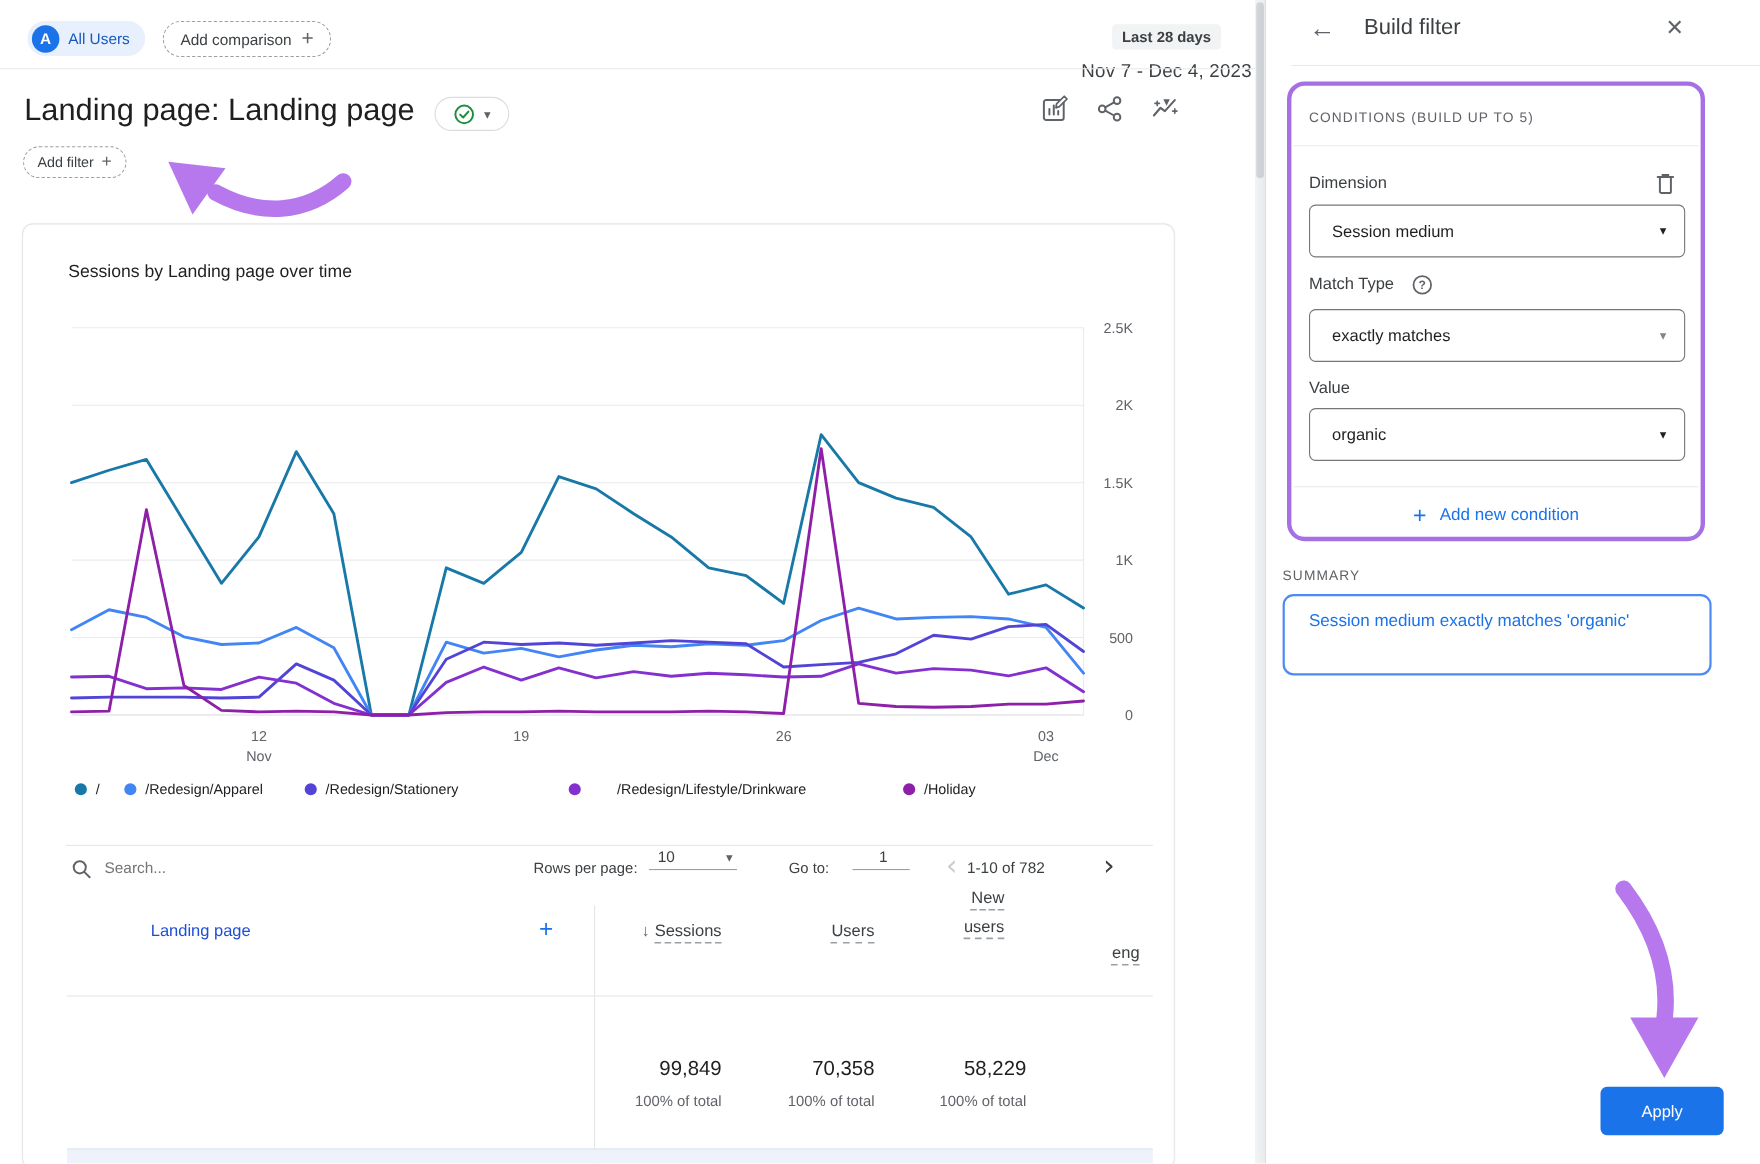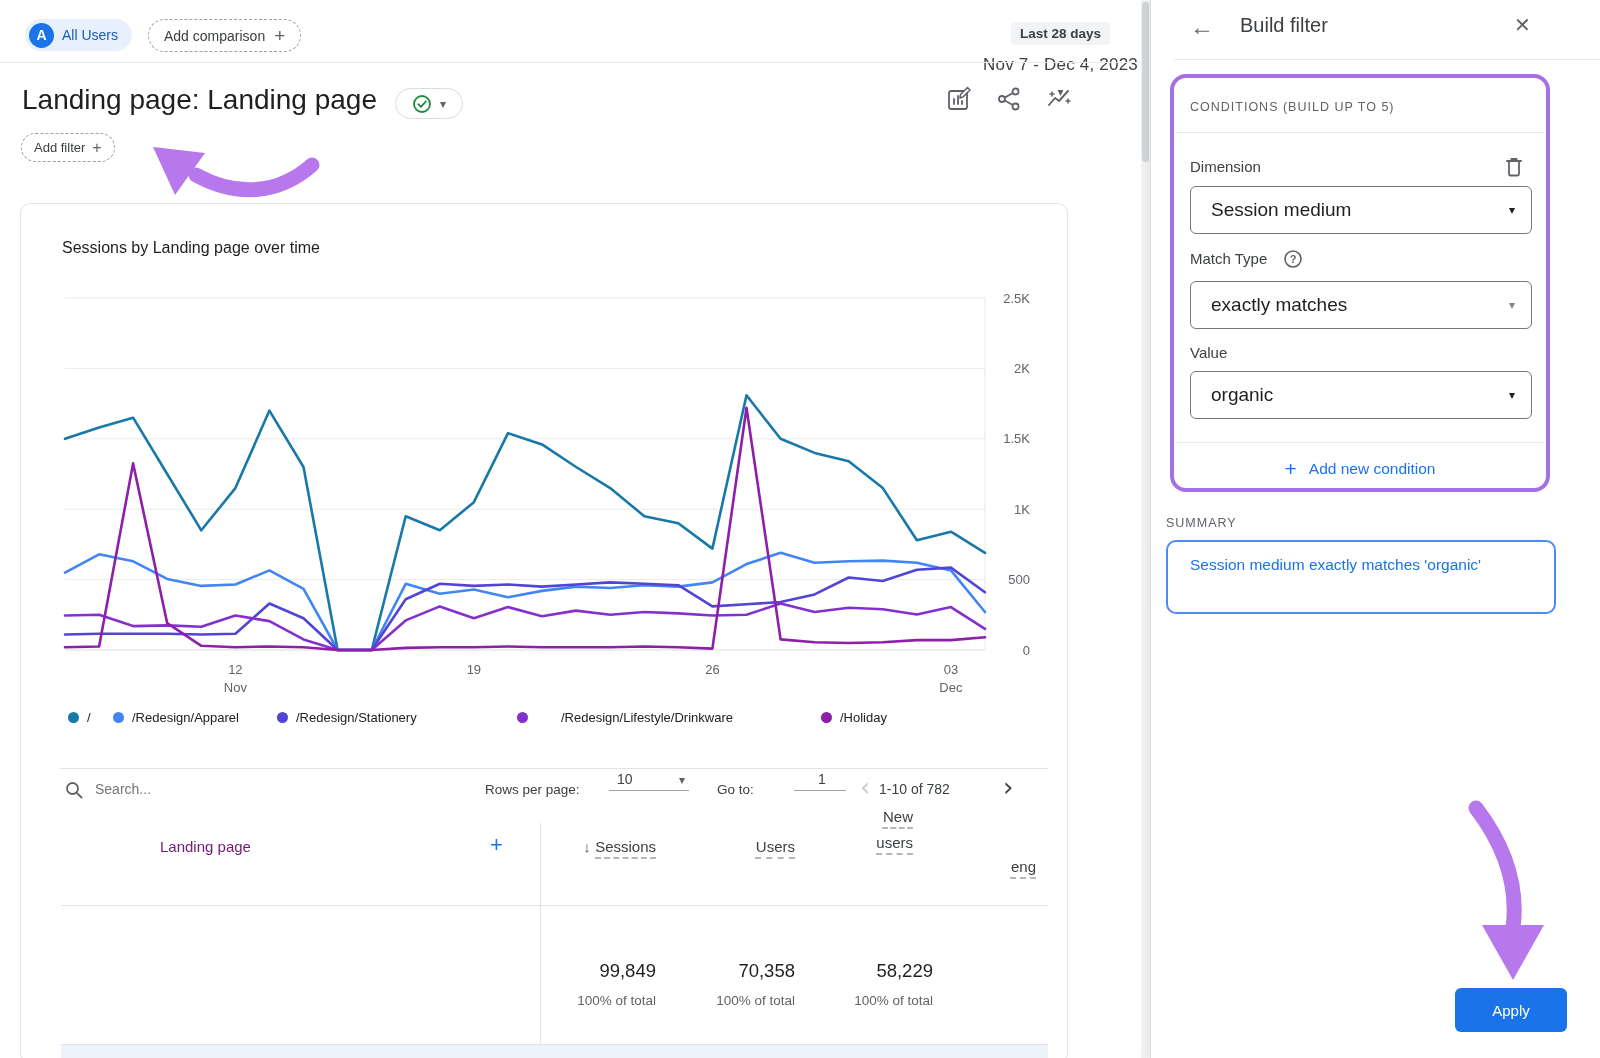--- a/index.html
+++ b/index.html
@@ -38,29 +38,29 @@
   .chart-title { left:62px; top:239px; font-size:16px; color:#1f1f1f; }
   #chart-svg { left:40px; top:283px; }
   .legend-item { position:absolute; top:710px; display:flex; align-items:center; gap:8px; }
   .legend-dot { width:11px; height:11px; border-radius:50%; }
   .legend-label { font-size:13px; color:#202124; }
 
   .table-divider { left:60px; top:768px; width:988px; height:1px; background:#e3e5e8; }
   .search-row-text { font-size:14px; color:#757575; }
   .rpp-label,.goto-label { font-size:13.5px; color:#3c4043; }
   .uline-box { border-bottom:1px solid #9aa0a6; display:flex; align-items:flex-end; justify-content:space-between;
-    padding:0 4px 3px 8px; cursor:pointer;margin-left:19px; }
+    padding:0 4px 3px 8px; cursor:pointer; }
   .pager-range { font-size:14px; color:#3c4043; }
   .chev { font-size:26px; line-height:26px; cursor:pointer; font-family:"DejaVu Sans",sans-serif; }
   .chev.disabled { color:#c9ccd1; }
   .chev.enabled { color:#3c4043; }
 
   .col-divider { left:540px; top:823px; width:1px; height:235px; background:#e3e5e8; }
   .hdr-bottom { left:61px; top:905px; width:987px; height:1px; background:#e3e5e8; }
-  .dim-header { font-size:15px; color:#701a75; font-weight:500;margin-left:23px; }
+  .dim-header { font-size:15px; color:#1d4ed8; font-weight:500; }
   .metric-header { font-size:15px; color:#3c4043; font-weight:500; text-align:right;
     text-decoration:underline; text-decoration-style:dashed; text-decoration-color:#9aa0a6; text-underline-offset:6px; cursor:pointer; }
   .sort-arrow { font-size:15px; color:#5f6368; text-decoration:none; }
   .add-col { font-size:22px; color:#1a73e8; font-weight:400; cursor:pointer; }
   .total-val { font-size:18.5px; color:#1f1f1f; text-align:right; }
   .total-sub { font-size:13.5px; color:#5f6368; text-align:right; }
   .row-strip { left:61px; top:1044px; width:987px; height:14px; background:#edf2fb; border-top:1px solid #e1e4e8; }
 
   
   .sb-track { left:1141px; top:0; width:9px; height:1058px; background:#f1f3f4; }
@@ -73,21 +73,21 @@
   .panel-title { left:1240px; top:14px; font-size:20px; color:#3c4043; }
   .panel-close { left:1514px; top:13px; font-size:20px; color:#5f6368; cursor:pointer; }
   .panel-divider { left:1174px; top:59px; width:426px; height:1px; background:#e8eaed; }
 
   .cond-box { left:1170px; top:74px; width:380px; height:418px; border:4px solid #a470e4; border-radius:16px; background:#fff; }
   .cond-title { left:1190px; top:100px; font-size:12.5px; color:#5f6368; letter-spacing:1px; }
   .cond-div1 { left:1176px; top:132px; width:368px; height:1px; background:#e8eaed; }
   .field-label { font-size:15px; color:#3c4043; }
   .select { width:342px; height:48px; border:1px solid #747775; border-radius:6px; background:#fff;
     display:flex; align-items:center; justify-content:space-between; padding:0 16px 0 20px; cursor:pointer; }
-  .select .val { font-size:19px; color:#1f1f1f; }
+  .select .val { font-size:15px; color:#1f1f1f; }
   .caret-dark { color:#202124; font-size:12px; }
   .caret-gray { color:#80868b; font-size:12px; }
   .cond-div2 { left:1176px; top:442px; width:368px; height:1px; background:#e8eaed; }
   .add-cond { left:1170px; top:452px; width:380px; height:34px; display:flex; align-items:center; justify-content:center;
     gap:12px; color:#1a73e8; cursor:pointer; }
   .add-cond .plus { font-size:21px; font-weight:400; }
   .add-cond .txt { font-size:15.5px; font-weight:500; }
 
   .summary-label { left:1166px; top:516px; font-size:12.5px; color:#5f6368; letter-spacing:1px; }
   .summary-box { left:1166px; top:540px; width:390px; height:74px; border:2px solid #4c8bf5; border-radius:10px; }

